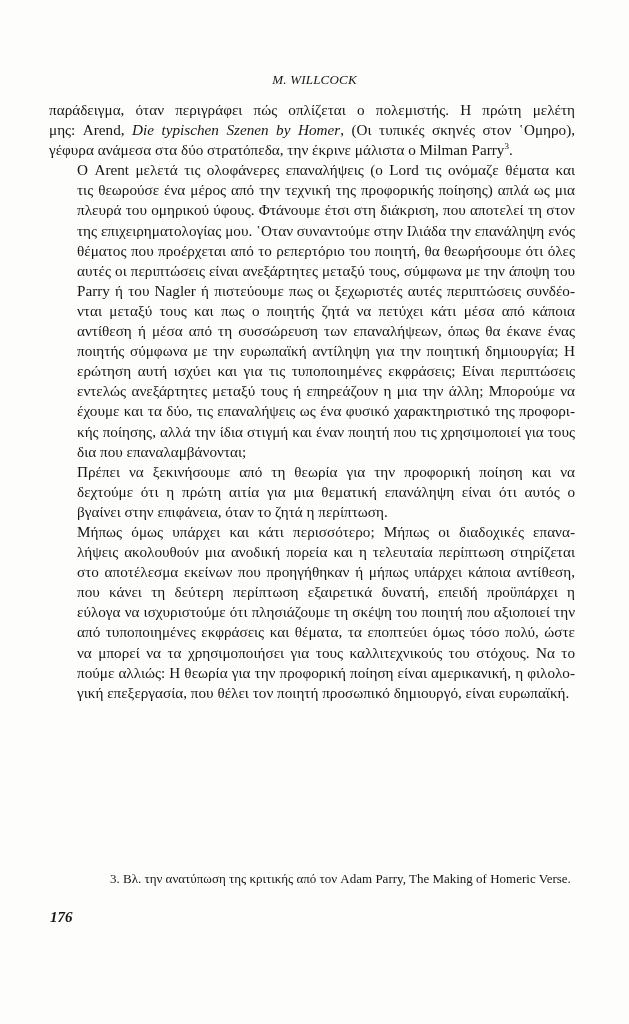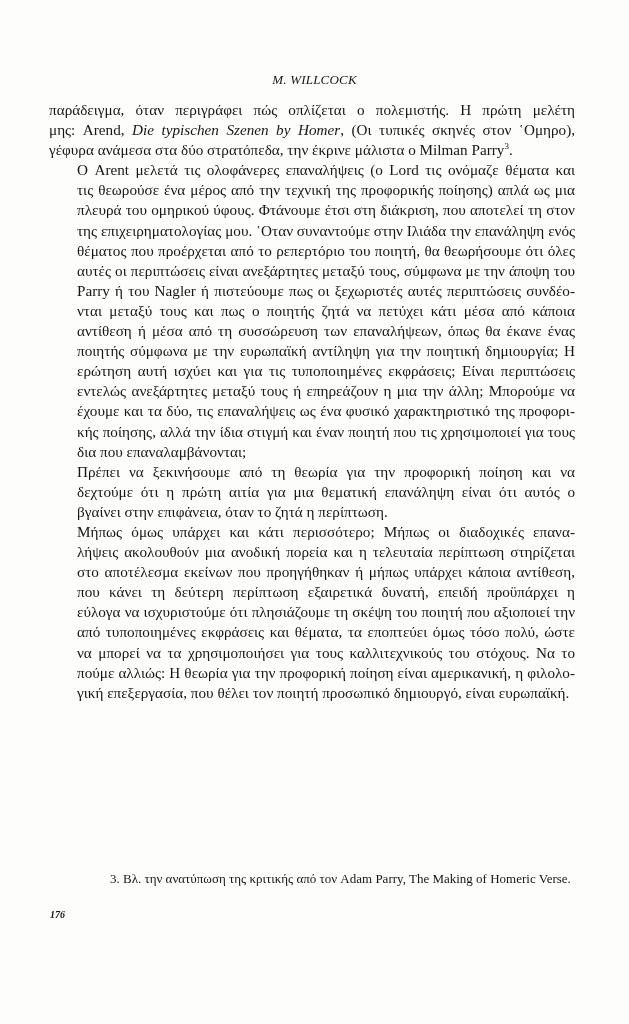--- a/index.html
+++ b/index.html
@@ -32,21 +32,21 @@
     .body-text .line.last { text-align-last: left; }
     .footnote {
       position: absolute; top: 871px; left: 66px; width: 520px;
       font-family: "Liberation Serif", serif;
       font-size: 13px; line-height: 16px; margin-left: 44px;
     }
     .page-number {
       position: absolute; top: 909px; left: 50px;
       font-family: "Liberation Serif", serif;
       font-style: italic; font-weight: bold;
-      font-size: 10px;
+      font-size: 15px;
     }
     i { font-style: italic; margin-top: 13px; }
     sup { font-size: 9px; vertical-align: 6px; line-height: 0; }
   </style>
 </head>
 <body>
 
 <div class="header">M. WILLCOCK</div>
 
 <div class="body-text">

